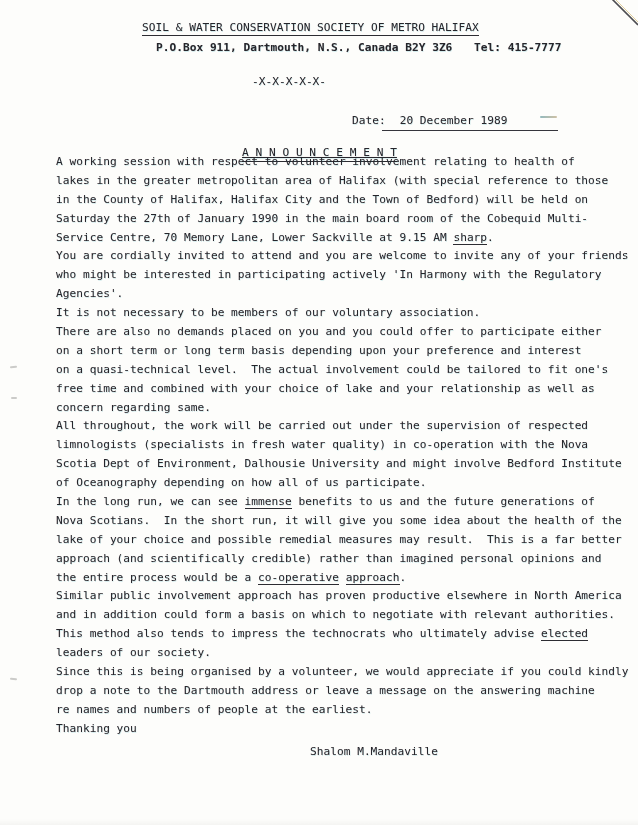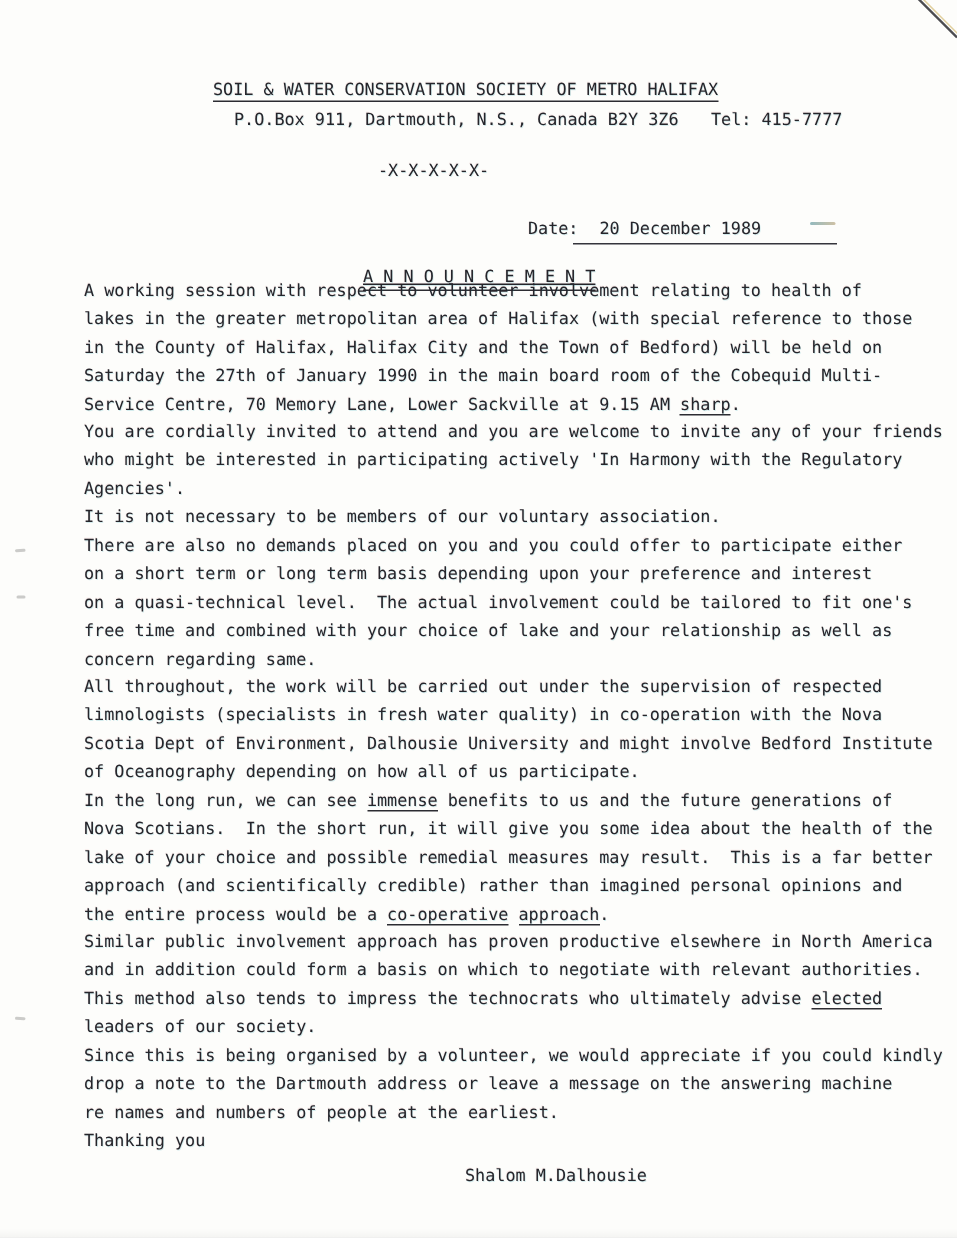--- a/index.html
+++ b/index.html
@@ -6,28 +6,28 @@
   .page {
     position:relative;
     width:638px; height:825px;
     background:#fdfdfb;
     font-family:"DejaVu Sans Mono", monospace;
     font-size:11.2px;
     color:#25252b;
     overflow:hidden;
     text-shadow: 0.5px 0.7px 0 rgba(0,150,165,0.16), -0.4px -0.3px 0 rgba(195,70,70,0.10);
   }
-  .abs { position:absolute; white-space:pre;margin-top:32px; }
+  .abs { position:absolute; white-space:pre; }
   .org-title {
     left:142px; top:21px;
     line-height:13px;
     border-bottom:1.3px solid #2c2c32;
     padding-bottom:1px;
   }
-  .addr { line-height:13px; }
+  .addr { line-height:13px;font-weight:bold; }
   .addr1 { left:156px; top:41px; }
   .tel   { left:474px; top:41px; }
   .addr2 { left:156px; top:61px; }
   .sep   { left:252px; top:75px; line-height:13px; }
   .date-row { left:325px; top:100px; line-height:14px; }
   .date-line {
     display:inline-block;
     width:176px; height:17px;
     margin-left:-4px;
     padding-left:18px;
@@ -82,21 +82,21 @@
     <span>Date:</span><span class="date-line">20 December 1989</span>
   </div>
   <div class="abs date-tail"></div>
 
   <div class="abs announce">
     <span class="announce-inner">A N N O U N C E M E N T</span>
   </div>
 
   <div class="abs body-lines"><div class="tline"><span>A working session with respect to volunteer involvement relating to health of</span></div><div class="tline"><span>lakes in the greater metropolitan area of Halifax (with special reference to those</span></div><div class="tline"><span>in the County of Halifax, Halifax City and the Town of Bedford) will be held on</span></div><div class="tline"><span>Saturday the 27th of January 1990 in the main board room of the Cobequid Multi-</span></div><div class="tline"><span>Service Centre, 70 Memory Lane, Lower Sackville at 9.15 AM </span><span class="uw">sharp</span><span>.</span></div><div class="tline"><span>You are cordially invited to attend and you are welcome to invite any of your friends</span></div><div class="tline"><span>who might be interested in participating actively 'In Harmony with the Regulatory</span></div><div class="tline"><span>Agencies'.</span></div><div class="tline"><span>It is not necessary to be members of our voluntary association.</span></div><div class="tline"><span>There are also no demands placed on you and you could offer to participate either</span></div><div class="tline"><span>on a short term or long term basis depending upon your preference and interest</span></div><div class="tline"><span>on a quasi-technical level.  The actual involvement could be tailored to fit one's</span></div><div class="tline"><span>free time and combined with your choice of lake and your relationship as well as</span></div><div class="tline"><span>concern regarding same.</span></div><div class="tline"><span>All throughout, the work will be carried out under the supervision of respected</span></div><div class="tline"><span>limnologists (specialists in fresh water quality) in co-operation with the Nova</span></div><div class="tline"><span>Scotia Dept of Environment, Dalhousie University and might involve Bedford Institute</span></div><div class="tline"><span>of Oceanography depending on how all of us participate.</span></div><div class="tline"><span>In the long run, we can see </span><span class="uw">immense</span><span> benefits to us and the future generations of</span></div><div class="tline"><span>Nova Scotians.  In the short run, it will give you some idea about the health of the</span></div><div class="tline"><span>lake of your choice and possible remedial measures may result.  This is a far better</span></div><div class="tline"><span>approach (and scientifically credible) rather than imagined personal opinions and</span></div><div class="tline"><span>the entire process would be a </span><span class="uw">co-operative</span><span> </span><span class="uw">approach</span><span>.</span></div><div class="tline"><span>Similar public involvement approach has proven productive elsewhere in North America</span></div><div class="tline"><span>and in addition could form a basis on which to negotiate with relevant authorities.</span></div><div class="tline"><span>This method also tends to impress the technocrats who ultimately advise </span><span class="uw">elected</span></div><div class="tline"><span>leaders of our society.</span></div><div class="tline"><span>Since this is being organised by a volunteer, we would appreciate if you could kindly</span></div><div class="tline"><span>drop a note to the Dartmouth address or leave a message on the answering machine</span></div><div class="tline"><span>re names and numbers of people at the earliest.</span></div><div class="tline"><span>Thanking you</span></div></div>
 
-  <div class="abs signature">Shalom M.Dalhousie</div>
+  <div class="abs signature">Shalom M.Mandaville</div>
 
   <svg class="fold-svg" width="42" height="34" viewBox="0 0 42 34">
     <line x1="17" y1="-3" x2="43" y2="23" stroke="#caa94f" stroke-width="1" opacity="0.55"></line>
     <line x1="15" y1="-2" x2="42" y2="25" stroke="#4c4c50" stroke-width="1.6"></line>
   </svg>
 
   <div class="speck" style="left:10px; top:366px; width:7px; transform:rotate(-4deg);"></div>
   <div class="speck" style="left:11px; top:397px; width:6px;"></div>
   <div class="speck" style="left:10px; top:678px; width:7px; transform:rotate(3deg);"></div>
 

